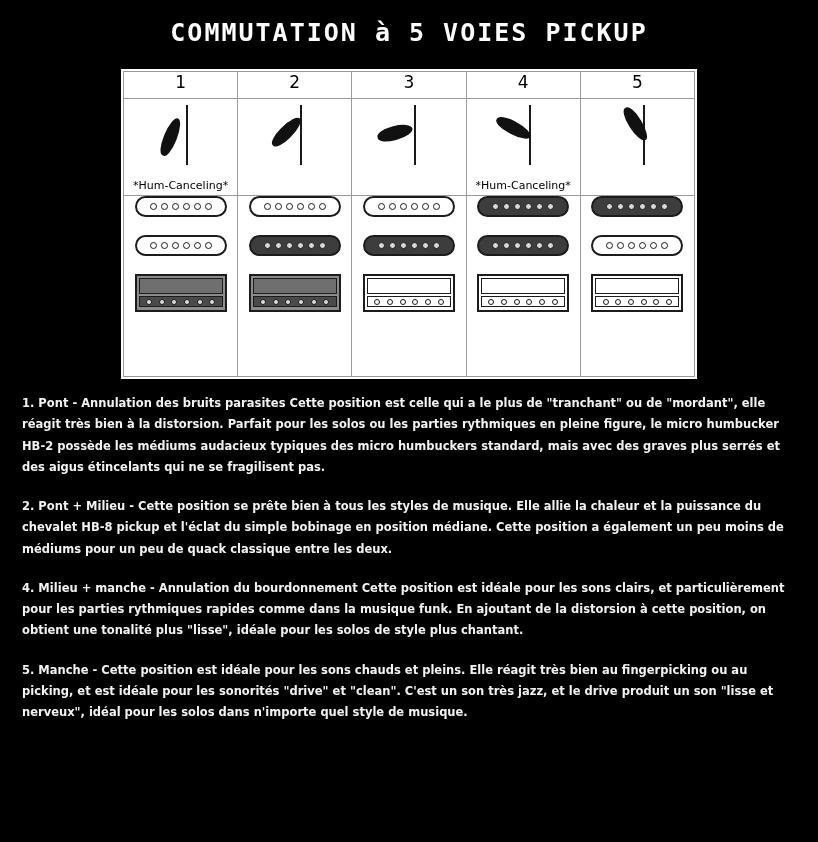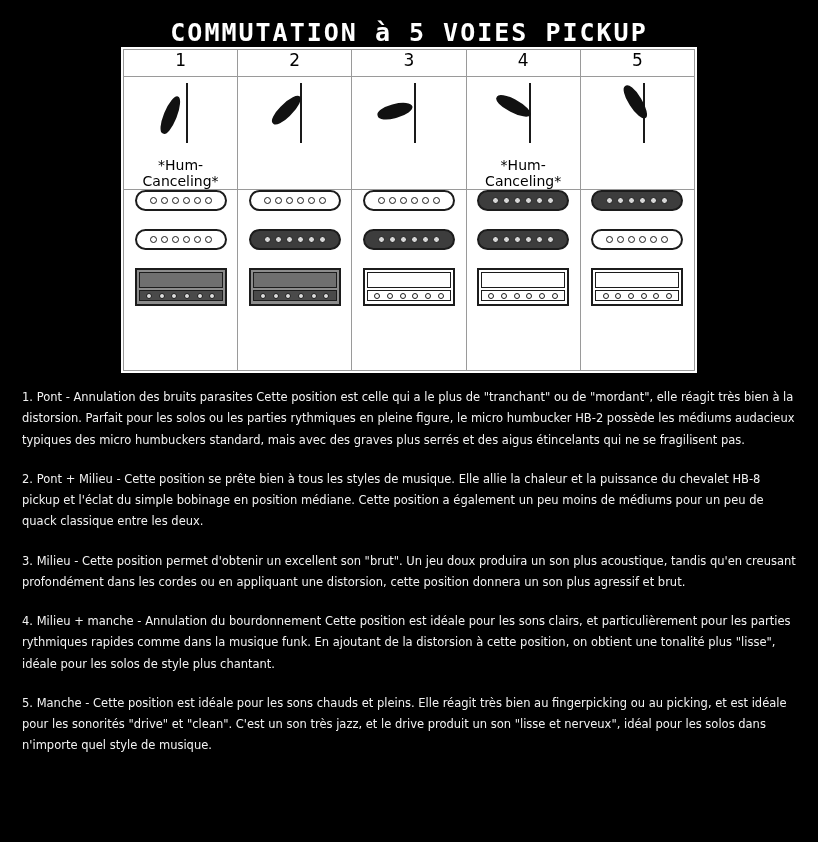--- a/index.html
+++ b/index.html
@@ -16,21 +16,21 @@
     position: relative;
   }
   #page-title {
     text-align: center;
     color: #ffffff;
     font-family: "DejaVu Sans Mono", monospace;
     font-weight: bold;
     font-size: 25px;
     letter-spacing: 2px;
     padding-top: 18px;
-    padding-bottom: 0;
+    padding-bottom: 22px;
   }
   
   .chart-wrap {
     width: 576px;
     margin: 0 auto;
     background: #ffffff;
     border: 2px solid #ffffff;
     box-sizing: border-box;
   }
   table.chart {
@@ -75,21 +75,21 @@
   }
   
   .lever {
     position: absolute;
     background: #111111;
     border-radius: 50% 50% 45% 45%;
   }
   .hum-label {
     text-align: center;
     color: #000000;
-    font-size: 14px;
+    font-size: 11px;
     font-family: "DejaVu Sans", sans-serif;
     margin-top: 2px;
   }
   td.pickupcell {
     height: 180px;
     padding: 12px 0 10px 0;
   }
   .pickup-stack {
     display: flex;
     flex-direction: column;
@@ -178,20 +178,21 @@
     padding: 14px 22px 0 22px;
     box-sizing: border-box;
   }
   .body-text p {
     margin: 0 0 18px 0;
     font-size: 11.5px;
     line-height: 1.85;
     color: #f2f2f2;
     text-align: left;
     font-family: "DejaVu Sans", sans-serif;
+    font-weight: bold;
   }
 </style>
 </head>
 <body>
 
 <div id="page-title">COMMUTATION à 5 VOIES PICKUP</div>
 
 <div class="chart-wrap">
   <table class="chart">
     <tbody>
@@ -401,16 +402,15 @@
         </div>
       </td>
     </tr>
   </tbody>
     </table>
 </div>
 
 <div class="body-text">
   <p>1. Pont - Annulation des bruits parasites Cette position est celle qui a le plus de "tranchant" ou de "mordant", elle réagit très bien à la distorsion. Parfait pour les solos ou les parties rythmiques en pleine figure, le micro humbucker HB-2 possède les médiums audacieux typiques des micro humbuckers standard, mais avec des graves plus serrés et des aigus étincelants qui ne se fragilisent pas.</p>
   <p>2. Pont + Milieu - Cette position se prête bien à tous les styles de musique. Elle allie la chaleur et la puissance du chevalet HB-8 pickup et l'éclat du simple bobinage en position médiane. Cette position a également un peu moins de médiums pour un peu de quack classique entre les deux.</p>
-  <p>3. Milieu - Cette position permet d'obtenir un excellent son "brut". Un jeu doux produira un son plus acoustique, tandis qu'en creusant profondément dans les cordes ou en appliquant une distorsion, cette position donnera un son plus agressif et brut.</p>
   <p>4. Milieu + manche - Annulation du bourdonnement Cette position est idéale pour les sons clairs, et particulièrement pour les parties rythmiques rapides comme dans la musique funk. En ajoutant de la distorsion à cette position, on obtient une tonalité plus "lisse", idéale pour les solos de style plus chantant.</p>
   <p>5. Manche - Cette position est idéale pour les sons chauds et pleins. Elle réagit très bien au fingerpicking ou au picking, et est idéale pour les sonorités "drive" et "clean". C'est un son très jazz, et le drive produit un son "lisse et nerveux", idéal pour les solos dans n'importe quel style de musique.</p>
 </div>
 
 </body></html>

